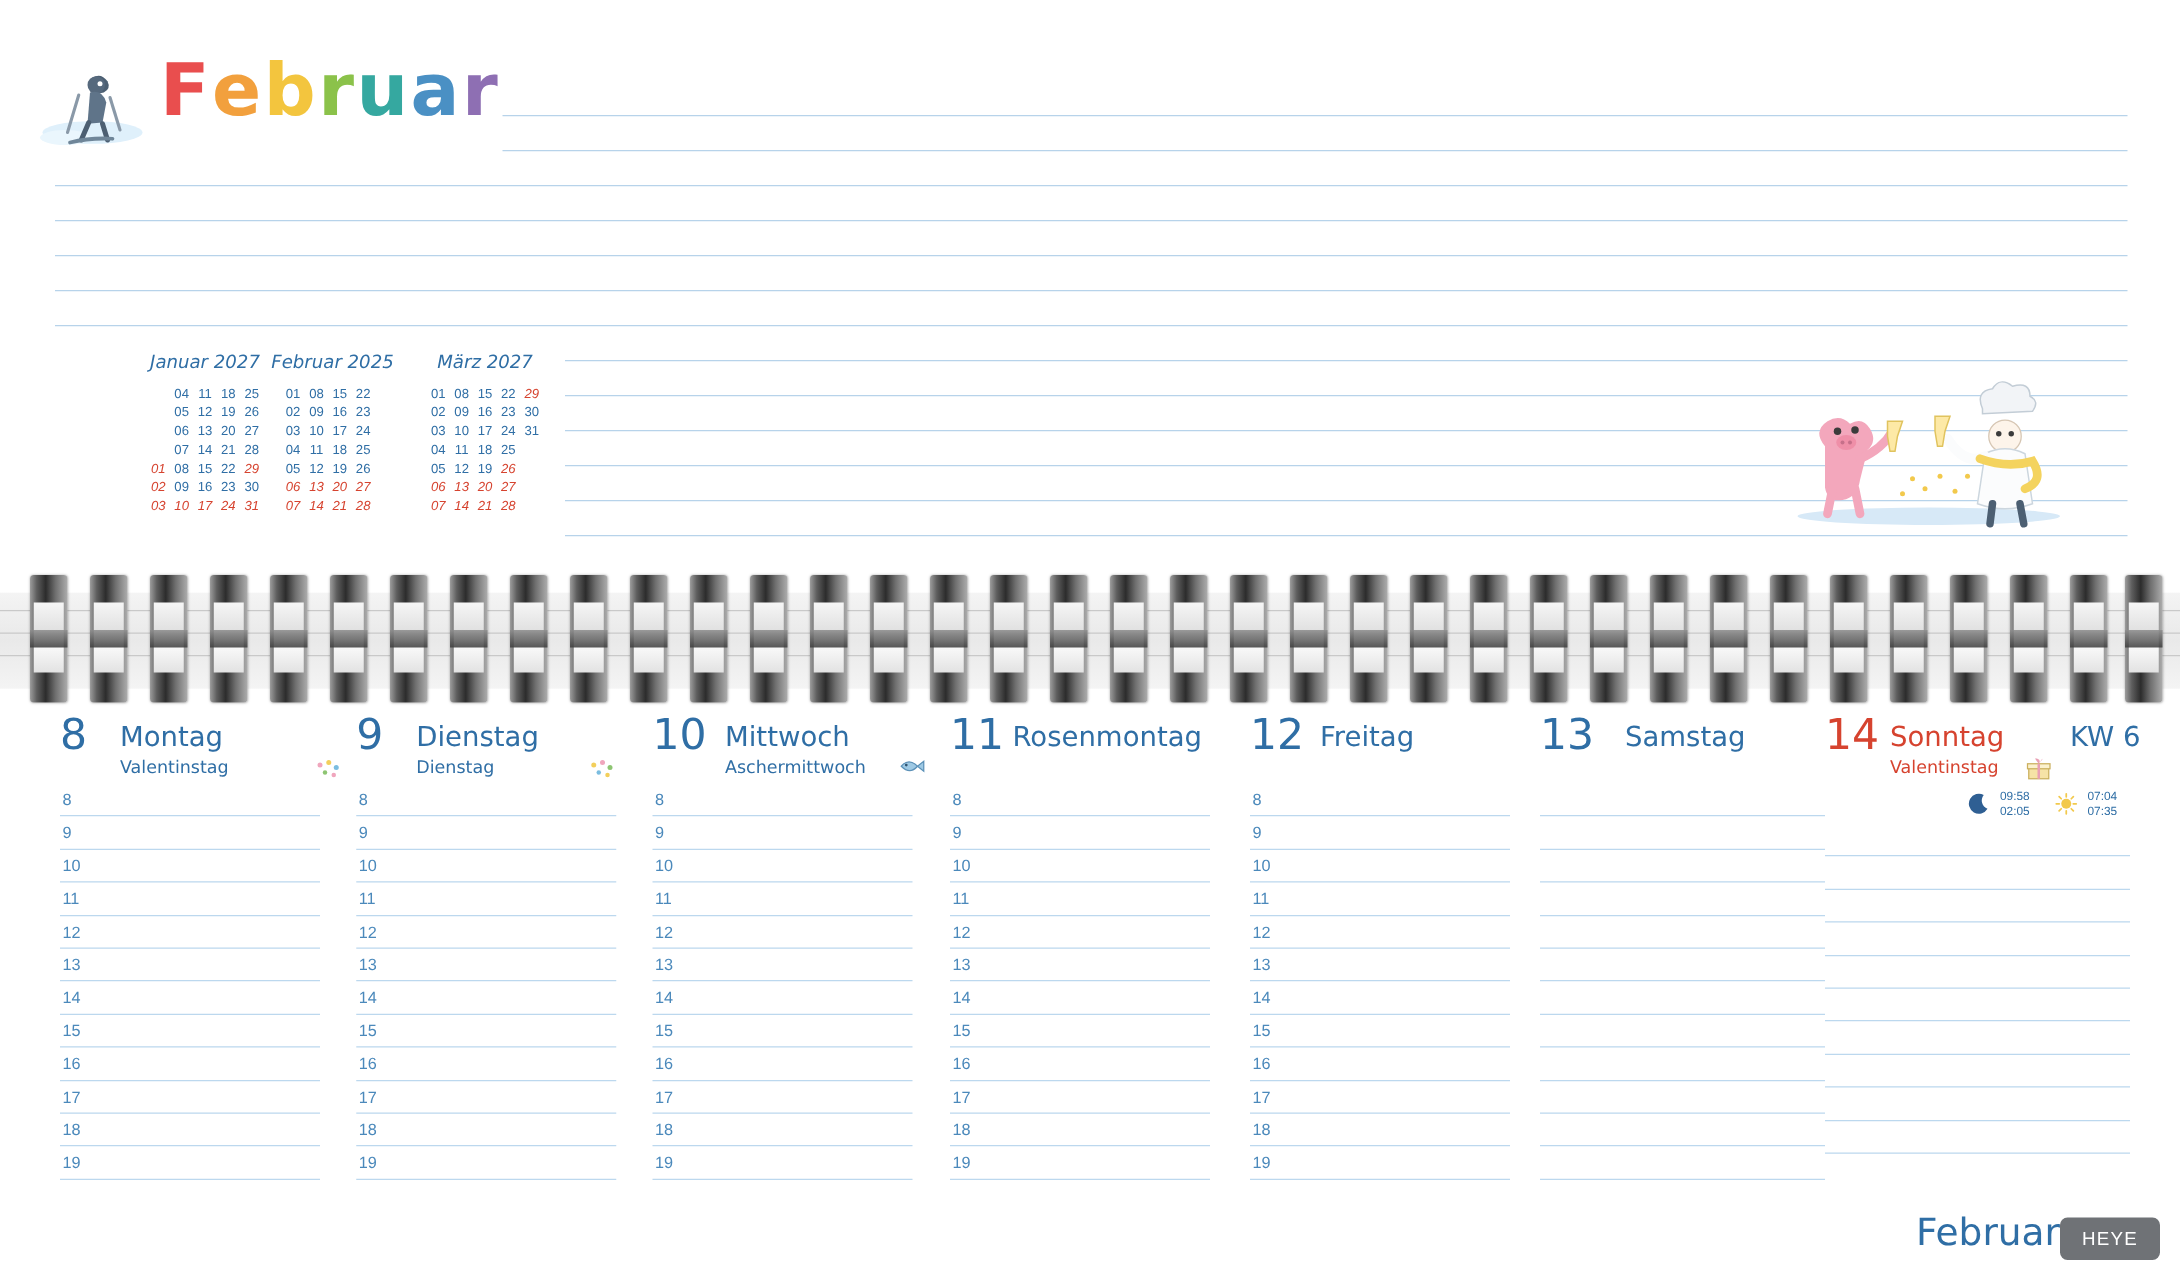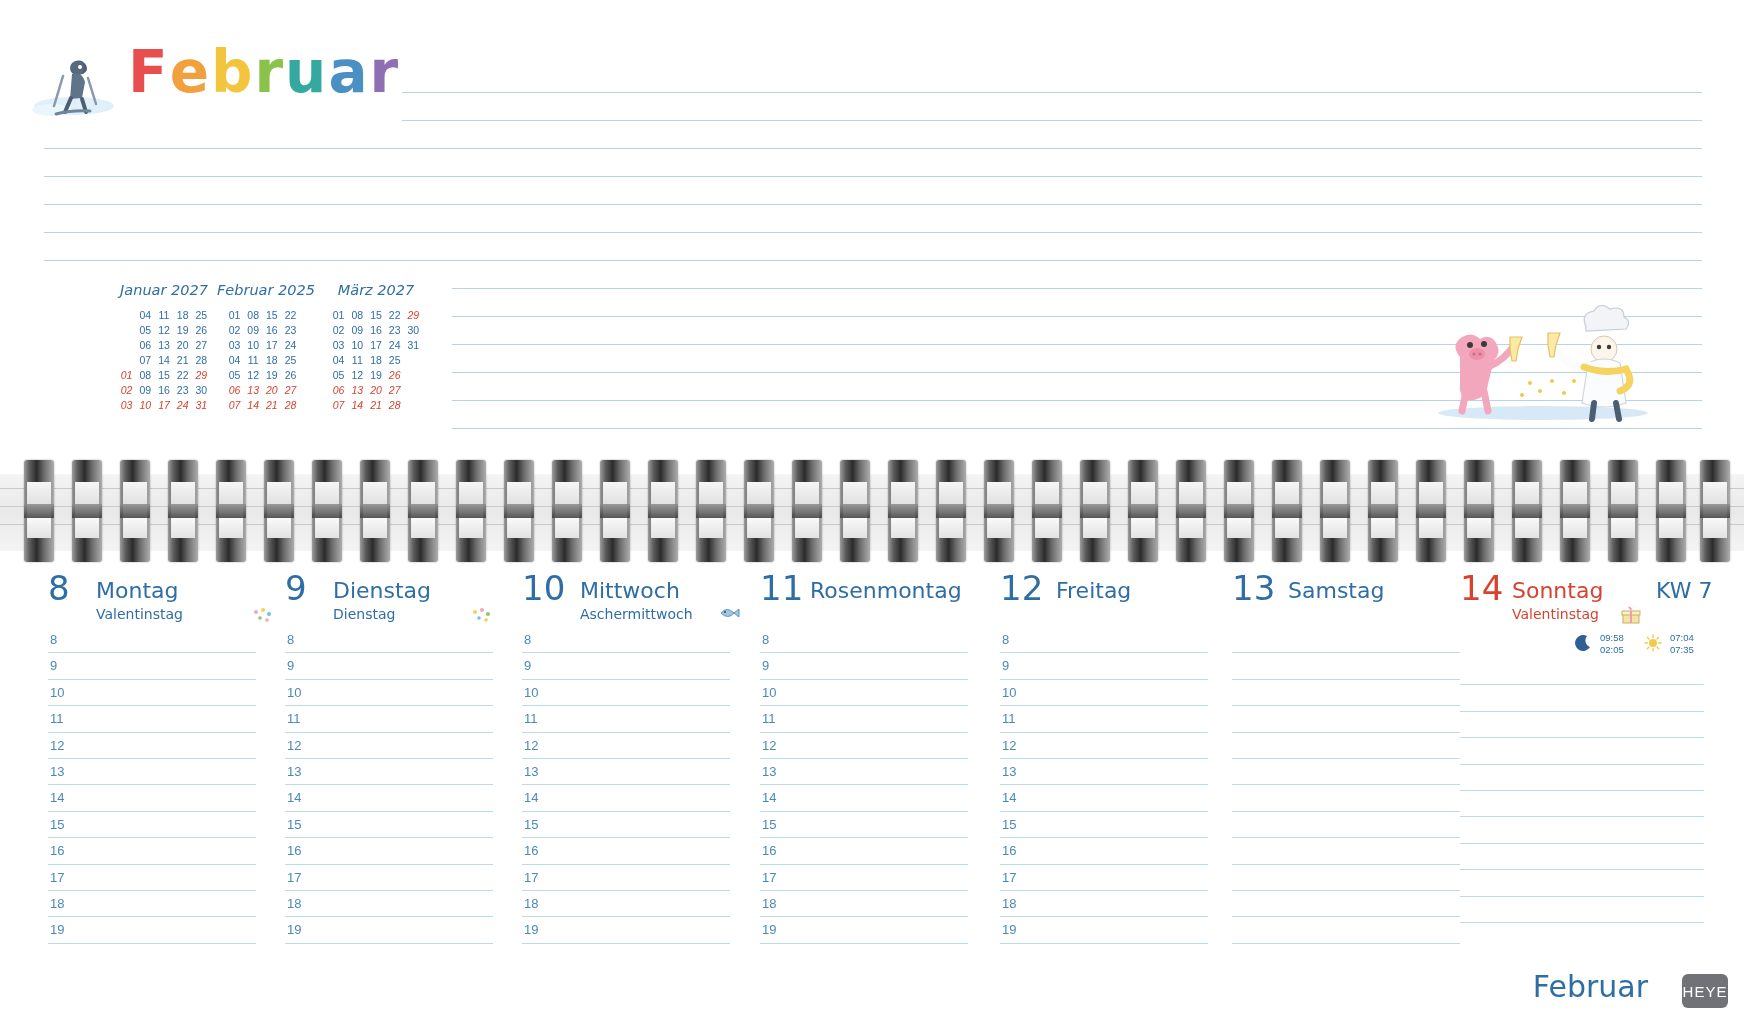--- a/index.html
+++ b/index.html
@@ -30,21 +30,21 @@
   .skier{position:absolute;left:30px;top:48px;width:86px;height:72px;}
 
   
   .rule{position:absolute;height:1px;background:#b7d3ea;}
 
   
   .minis{position:absolute;left:88px;top:282px;width:340px;}
   .mini{position:absolute;top:0;width:120px;}
   .mini.m0{left:16px;}
   .mini.m1{left:118px;}
-  .mini.m2{left:228px;}
+  .mini.m2{left:240px;}
   .mini h4{
     margin:0 0 9px 0;text-align:center;color:#2f6ea5;
     font-family:"DejaVu Sans", sans-serif;
     font-size:14.5px;font-weight:normal;font-style:italic;
   }
   .mini table{border-collapse:collapse;margin:0 auto;}
   .mini td{
     font-size:10.5px;color:#2f6ea5;
     padding:1.5px 3.5px;text-align:center;
     font-family:"Liberation Sans", sans-serif;
@@ -133,21 +133,21 @@
   .sunmoon .sunv{left:106px;}
   .moon-glyph{position:absolute;left:10px;top:2px;width:18px;height:18px;}
   .sun-glyph{position:absolute;left:80px;top:2px;width:18px;height:18px;}
 
   .footer-month{
     position:absolute;right:96px;bottom:22px;
     font-family:"DejaVu Sans", sans-serif;
     font-size:30px;color:#2f6ea5;
   }
   .logo{
-    position:absolute;right:16px;bottom:18px;width:46px;height:34px;
+    position:absolute;right:16px;bottom:18px;width:80px;height:34px;
     background:#6f7276;border-radius:6px;
     color:#fff;font-size:15px;letter-spacing:1px;
     display:flex;align-items:center;justify-content:center;
     font-family:"Liberation Sans", sans-serif;
   }
 </style>
 </head>
 <body>
 
 <div class="page">
@@ -743,21 +743,21 @@
         <div class="hr">
             <span class="h">19</span>
             <span class="ln"></span>
           </div>
       </div>
     </div>
 
     <div class="day wide" style="left:1232px;">
       <div class="hdr">
         <div class="num">13</div>
-        <div class="wd" style="left:56px;">Samstag</div>
+        <div class="wd" style="left:68px;">Samstag</div>
         <div class="sub" style="left:56px;"></div>
       </div>
       <div class="hours">
         <div class="hr">
             <span class="ln full"></span>
           </div>
         <div class="hr">
             <span class="ln full"></span>
           </div>
         <div class="hr">
@@ -791,21 +791,21 @@
             <span class="ln full"></span>
           </div>
       </div>
     </div>
 
     <div class="day wide" style="left:1460px;width:254px;">
       <div class="hdr">
         <div class="num sun">14</div>
         <div class="wd sun" style="left:52px;">Sonntag</div>
         <div class="sub sun" style="left:52px;">Valentinstag</div>
-        <div class="kw">KW 7</div>
+        <div class="kw">KW 6</div>
         <svg class="icon-sm" style="left:160px;top:34px;" viewBox="0 0 22 18">
           <rect x="3" y="7" width="16" height="10" fill="#f6e3a6" stroke="#cbb05e" stroke-width="1"></rect>
           <rect x="2" y="5" width="18" height="4" fill="#fbf1cd" stroke="#cbb05e" stroke-width="1"></rect>
           <path d="M11 5 q-5 -6 -1 -4 q3 1 1 4 q5 -6 2 -3 q-1 2 -2 3z" fill="#e9a0b4"></path>
           <rect x="10" y="5" width="2" height="12" fill="#e9a0b4"></rect>
         </svg>
       </div>
 
       <div class="sunmoon">
         <svg class="moon-glyph" viewBox="0 0 18 18">

